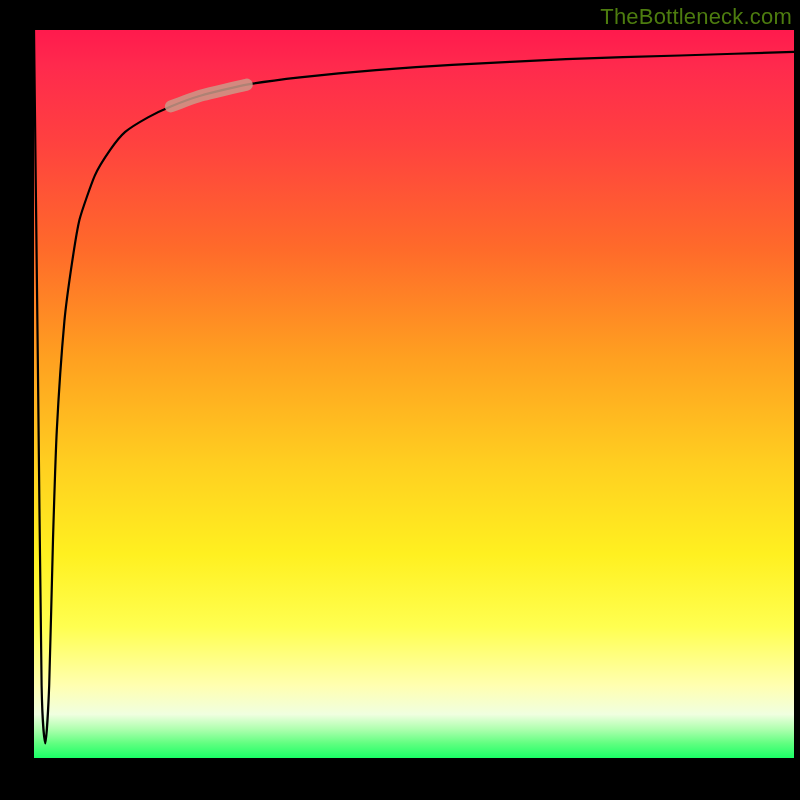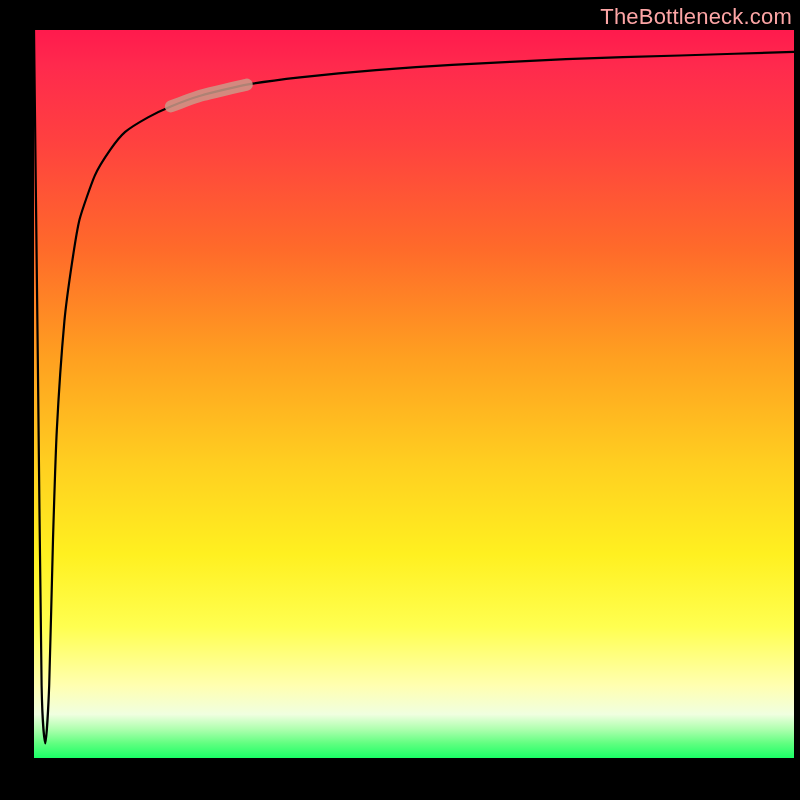--- a/index.html
+++ b/index.html
@@ -8,21 +8,21 @@
     height: 800px;
     background: #000;
     font-family: Arial, Helvetica, sans-serif;
     position: relative;
     overflow: hidden;
   }
   .attribution {
     position: absolute;
     top: 4px;
     right: 8px;
-    color: #fca5a5;
+    color: #4d7c0f;
     font-size: 22px;
     letter-spacing: 0.2px;
     z-index: 10;
   }
   .plot-area {
     position: absolute;
     left: 34px;
     top: 30px;
     width: 760px;
     height: 728px;

